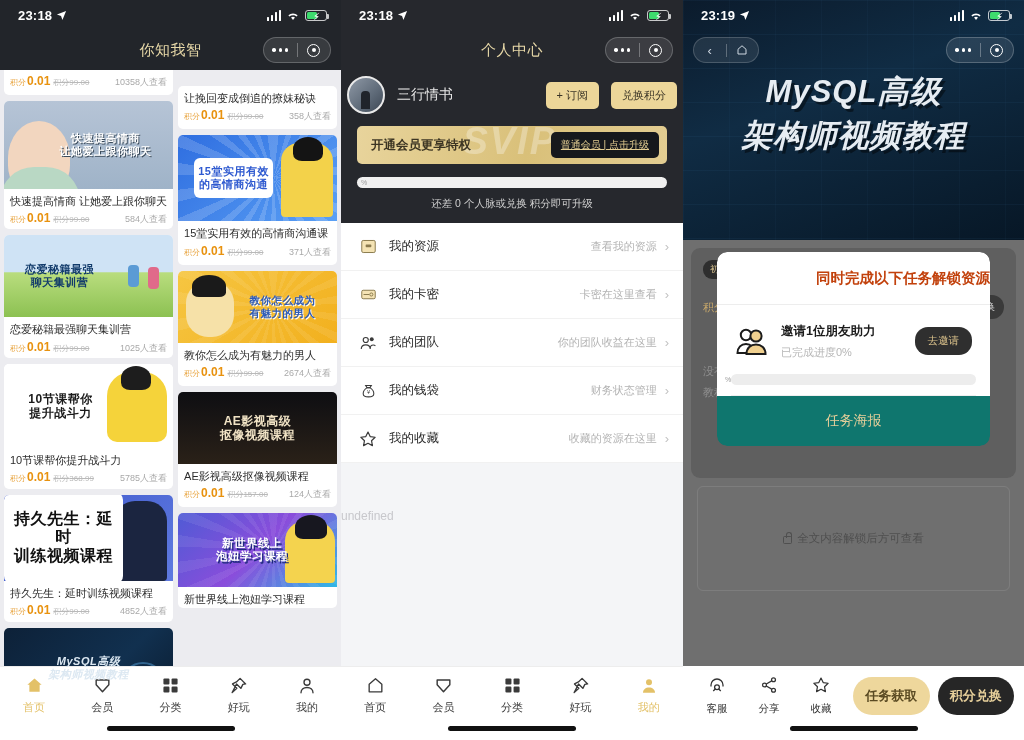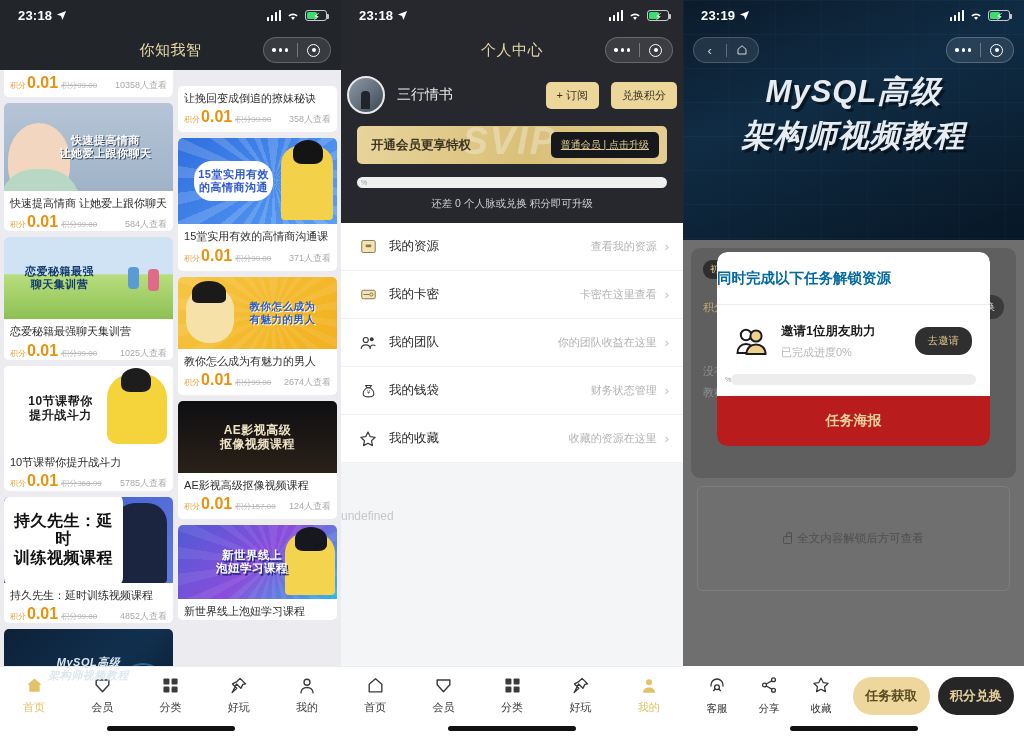--- a/index.html
+++ b/index.html
@@ -62,21 +62,21 @@
   .thumb { width:100%; position:relative; display:flex; align-items:center;
            justify-content:center; overflow:hidden; }
   .thumb-txt { font-weight:bold; text-align:center; line-height:1.18;
            letter-spacing:.5px; z-index:3; position:relative; }
   .card-title { font-size:11px; color:#2c2c2c; padding:5px 6px 2px; line-height:1.3;
            white-space:nowrap; overflow:hidden; text-overflow:ellipsis;}
   .card-meta { display:flex; align-items:baseline; justify-content:space-between;
            padding:1px 6px 6px; }
   .price { display:flex; align-items:baseline; gap:1px; }
   .price .pfx { font-size:8px; color:#e8a33d; }
-  .price .now { font-size:16px; color:#e8920f; font-weight:bold; }
+  .price .now { font-size:12px; color:#e8920f; font-weight:bold; }
   .price .old { font-size:8px; color:#b9b9b9; text-decoration:line-through; margin-left:2px;}
   .views { font-size:9px; color:#a9a9a9; }
 
   
   .art1{background:linear-gradient(180deg,#b6c4d6,#9fb3c8);}
   .art2{background:linear-gradient(135deg,#2b2250,#4a3a74 60%,#6a4a86);}
   .art3{background:linear-gradient(180deg,#cfe3f5 0%,#cfe3f5 45%,#b9dd7e 46%,#8cc152 100%);}
   .art4{background:linear-gradient(135deg,#2f6ee0,#5aa0f5);}
   .art5{background:#ffffff;}
   .art6{background:linear-gradient(135deg,#f6c642,#f2b01e);}
@@ -169,36 +169,36 @@
       border-radius:6px; height:105px; display:flex; align-items:center;
       justify-content:center; gap:5px; color:#4f4f4f; font-size:11.5px; }
   .lock-ico { width:9px;height:8px;border:1.6px solid #4f4f4f;border-radius:1.5px;
       position:relative; margin-top:2px;}
   .lock-ico::before{content:"";position:absolute;left:1.5px;top:-5px;width:4px;height:5px;
       border:1.6px solid #4f4f4f;border-bottom:none;border-radius:3px 3px 0 0;}
   
   .modal { position:absolute; left:34px; right:34px; top:252px;
       border-radius:10px; overflow:hidden; z-index:20; }
   .modal-card { background:#fff; border-radius:10px 10px 0 0; }
-  .modal-title { text-align:left; font-size:14.5px; font-weight:bold; color:#0369a1;
+  .modal-title { text-align:right; font-size:14.5px; font-weight:bold; color:#c2410c;
       padding:17px 0 16px; border-bottom:1px solid #ededed; }
   .task-row { display:flex; align-items:center; padding:16px 18px 10px; gap:12px;}
   .task-ico { width:34px; height:30px; flex:none; position:relative;}
   .task-txt { flex:1; }
   .task-main { font-size:12.5px; color:#1c1c1c; font-weight:bold; }
   .task-sub { font-size:11px; color:#b6b6b6; margin-top:5px; }
   .task-btn { background:#2f2f2f; color:#d9c08a; font-size:10.5px; border-radius:13px;
       padding:7px 13px; white-space:nowrap; }
   .task-prog { margin:4px 14px 0; height:11px; border-radius:6px; background:#ededed;
       position:relative; }
   .task-prog .pct { position:absolute; left:-6px; top:0; font-size:7px; color:#9a9a9a;
       line-height:11px;}
   .modal-sep { height:1px; background:#efefef; margin:10px 14px 0; }
-  .modal-foot { background:#b91c1c; color:#e6cf9a; text-align:center;
-      font-size:14px; font-weight:bold; padding:16px 0; border-radius:0 0 10px 10px;}
+  .modal-foot { background:#0f766e; color:#e6cf9a; text-align:center;
+      font-size:14px; font-weight:normal; padding:16px 0; border-radius:0 0 10px 10px;}
   .s3-tabbar { position:absolute; left:0; right:0; bottom:0; height:74px; background:#fff;
       display:flex; align-items:center; padding:0 10px 14px; gap:4px;}
   .s3-tab { width:48px; display:flex; flex-direction:column; align-items:center; gap:4px;}
   .s3-tab .tl { font-size:10.5px; color:#333; }
   .cta { flex:1; height:38px; border-radius:19px; display:flex; align-items:center;
       justify-content:center; font-size:13px; font-weight:bold; margin-left:4px;}
   .cta.gold { background:#eed79c; color:#5a4a22; }
   .cta.dark { background:#262626; color:#e6cf9a; }
 </style>
 </head>
@@ -348,21 +348,21 @@
             </span>
             <span class="views">358人查看</span>
           </div>
         </div>
 
         <div class="card">
           <div class="thumb art4" style="height:86px;">
             <div class="ray"></div>
             <div class="figure" style="right:4px;top:8px;width:52px;height:74px;background:#f3d24a;border-radius:18px 18px 4px 4px;"></div>
             <div class="figure" style="right:14px;top:2px;width:30px;height:24px;background:#141414;border-radius:50% 50% 30% 30%;"></div>
-            <div class="thumb-txt" style="font-size:11px;color:#2f5ad0;margin-right:48px;background:#fff;padding:7px 4px;border-radius:18px;">15堂实用有效<br>的高情商沟通</div>
+            <div class="thumb-txt" style="font-size:11px;color:#2f5ad0;margin-right:48px;background:#fff;padding:7px 4px;border-radius:6px;">15堂实用有效<br>的高情商沟通</div>
           </div>
           <div class="card-title">15堂实用有效的高情商沟通课</div>
           <div class="card-meta">
             <span class="price">
               <span class="pfx">积分</span>
               <span class="now">0.01</span>
               <span class="old"><span>积分</span><span>99.00</span></span>
             </span>
             <span class="views">371人查看</span>
           </div>

